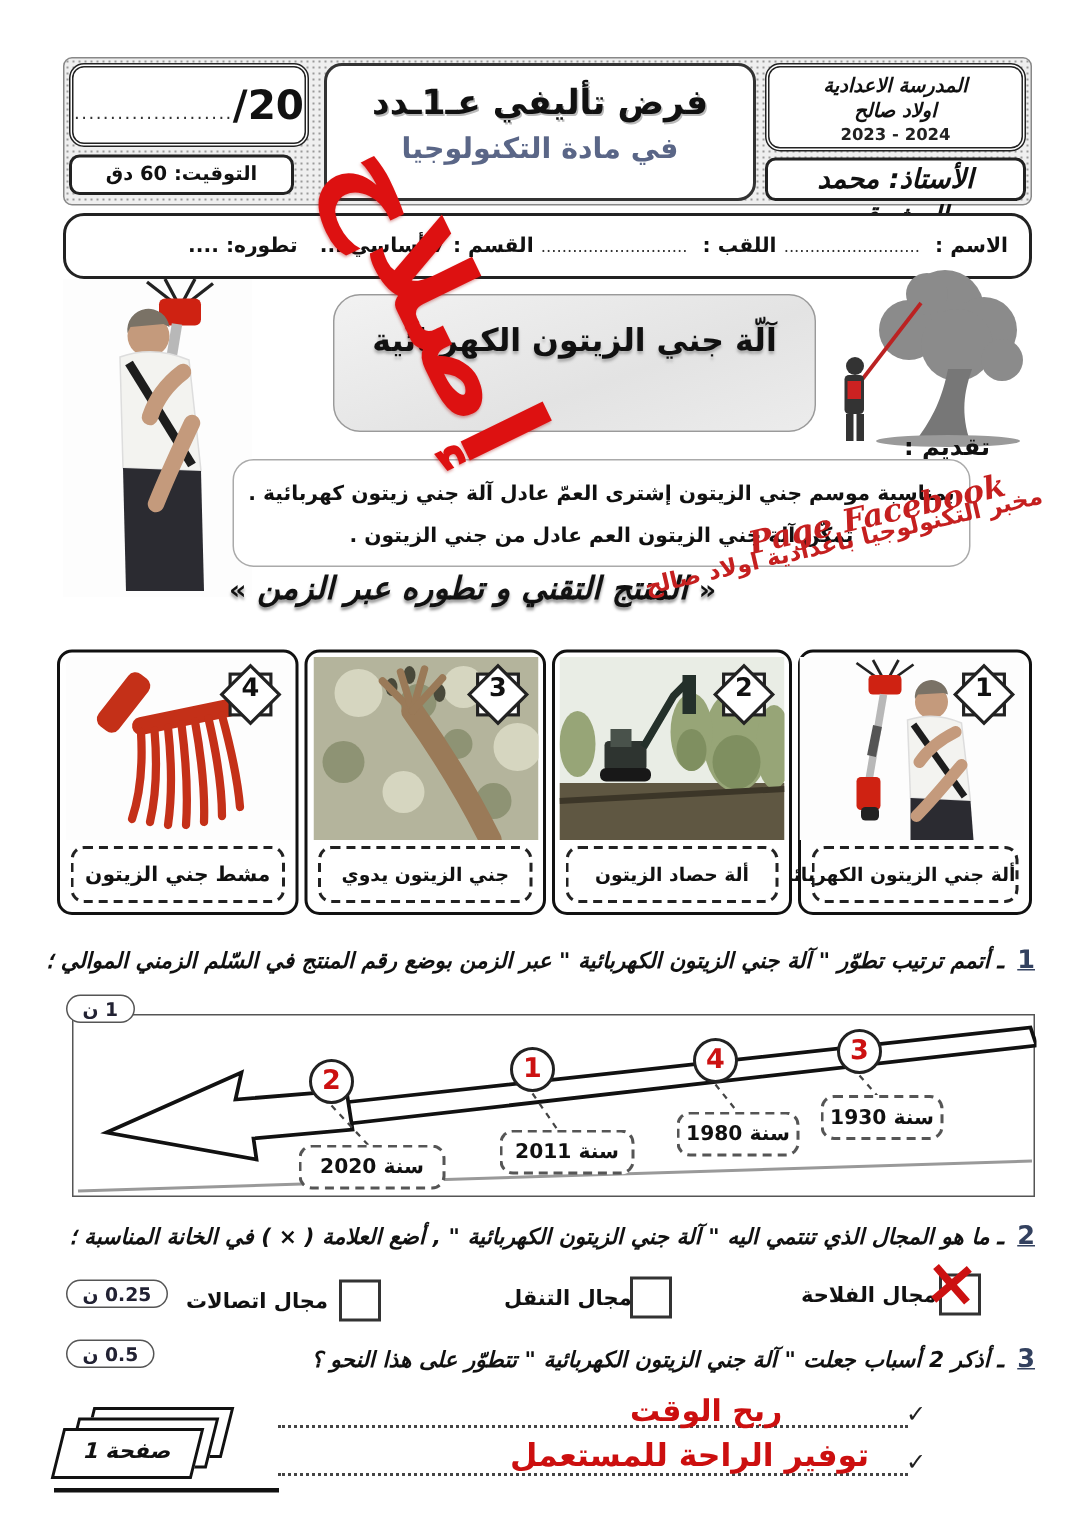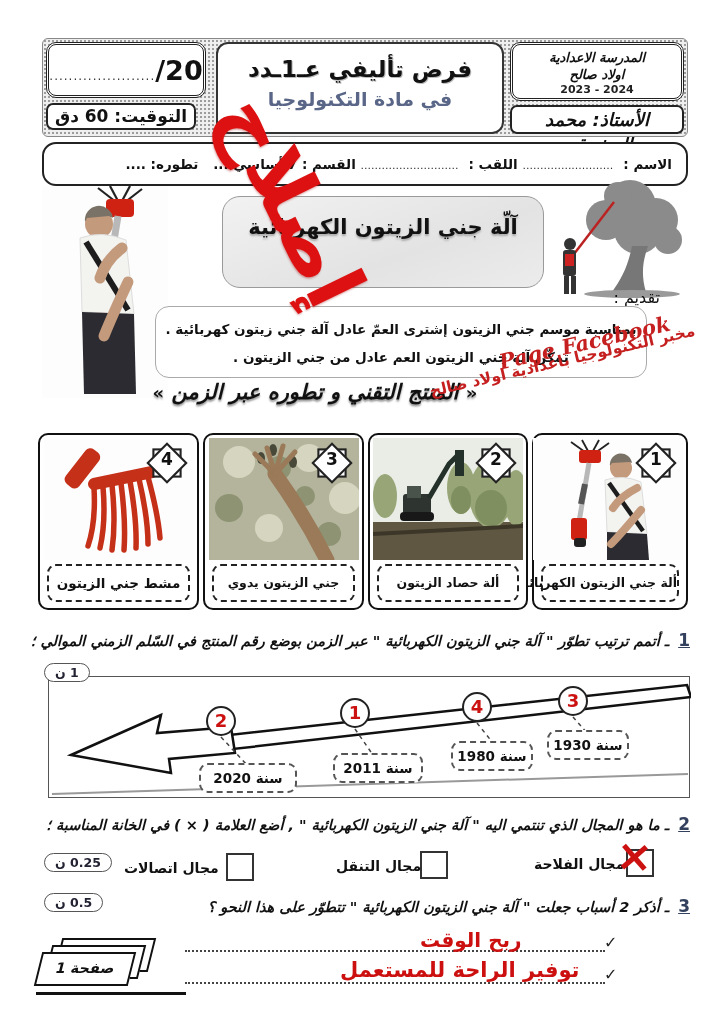--- a/index.html
+++ b/index.html
@@ -23,21 +23,21 @@
   .school-box { right:3px; top:3px; width:174px; height:59px; padding-top:4px; }
   .school-box .l1 { font-size:13px; font-weight:bold; font-style:italic; line-height:17px; }
   .school-box .yr { font-size:11px; font-weight:bold; color:#222; }
   .teacher-box { right:3px; top:66px; width:174px; height:29px; border:2px solid #222; border-radius:7px; font-size:18px; font-weight:bold; line-height:25px;font-style:italic; }
   .title-box { right:183px; top:3px; width:288px; height:92px; border:2px solid #333; border-radius:12px; padding-top:12px; }
   .title-box .t1 { font-size:23px; font-weight:bold; letter-spacing:1px; text-shadow:1px 1px 0 #bbb; }
   .title-box .t2 { font-size:19px; font-weight:bold; color:#5a6687; margin-top:6px; text-shadow:0 0 1px #fff; }
   .score-box { left:3px; top:3px; width:160px; height:56px; direction:ltr; line-height:52px; }
   .score-box .dots { font-size:12px; color:#333; letter-spacing:1px; }
   .score-box .val { font-size:27px; font-weight:bold; }
-  .timing-box { left:3px; top:64px; width:150px; height:27px; border:2px solid #222; border-radius:7px; font-size:17px; font-weight:bold; line-height:23px; }
+  .timing-box { left:3px; top:64px; width:150px; height:27px; border:2px solid #222; border-radius:7px; font-size:13px; font-weight:bold; line-height:23px; }
 
   
   .student-bar {
     left:42px; top:142px; width:646px; height:44px;
     border:2px solid #222; border-radius:14px; background:#fff;
     font-size:13.5px; font-weight:bold; line-height:40px; padding:0 14px;
     white-space:nowrap; overflow:hidden;
   }
   .student-bar .dots { font-weight:normal; font-size:11px; letter-spacing:1px; color:#333; }
   .student-bar span.fld { margin-left:10px; }
@@ -53,21 +53,21 @@
 
   
   .product-card-title {
     right:176px; top:196px; width:322px; height:92px;
     border:1px solid #9a9a9a; border-radius:18px;
     background:linear-gradient(160deg,#f2f2f2,#e3e3e3 60%,#ececec);
     text-align:center; padding-top:10px; z-index:5;
   }
   .product-card-title .lbl { font-size:17px; font-weight:bold; color:#6d7aa8; text-shadow:1px 1px 0 #fff; }
   .product-card-title .ttl { font-size:21px; font-weight:bold; color:#111; margin-top:8px; text-shadow:0 2px 2px #aaa; }
-  .intro-label { right:60px; top:288px; font-size:16px; font-weight:normal; }
+  .intro-label { right:60px; top:288px; font-size:16px; font-weight:bold; }
   .intro-box {
     left:155px; top:306px; width:492px; height:72px;
     border:1.5px solid #aaa; border-radius:14px; background:#fff;
     text-align:center; font-size:13.5px; font-weight:bold; padding-top:8px; line-height:28px;
   }
   .wm1 { left:497px; top:330px; transform:rotate(-13deg); color:#c51f1f; font-family:"DejaVu Serif", serif; font-style:italic; font-weight:bold; font-size:21px; z-index:6; }
   .wm2 { left:425px; top:352px; width:275px; transform:rotate(-13deg); color:#c51f1f; font-size:15.5px; font-weight:bold; text-align:center; z-index:6; }
   .section-heading { left:100px; top:380px; width:430px; text-align:center; font-size:21px; font-weight:bold; font-style:italic; text-shadow:0 2px 2px #999; }
   .section-heading .orn { font-style:normal; font-size:18px; }
 

